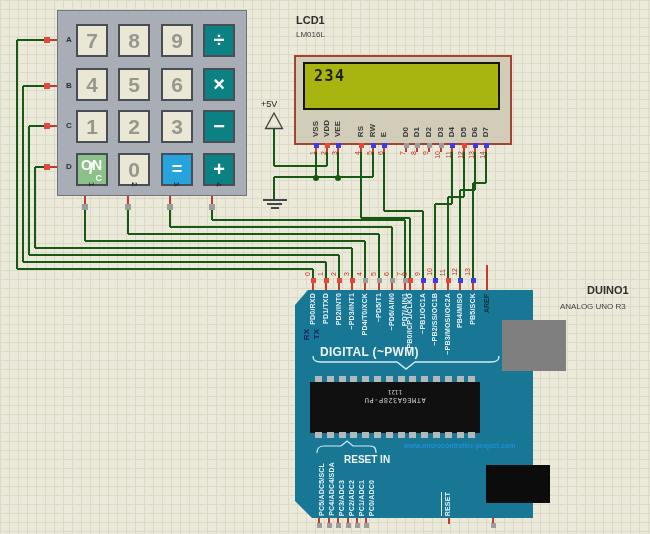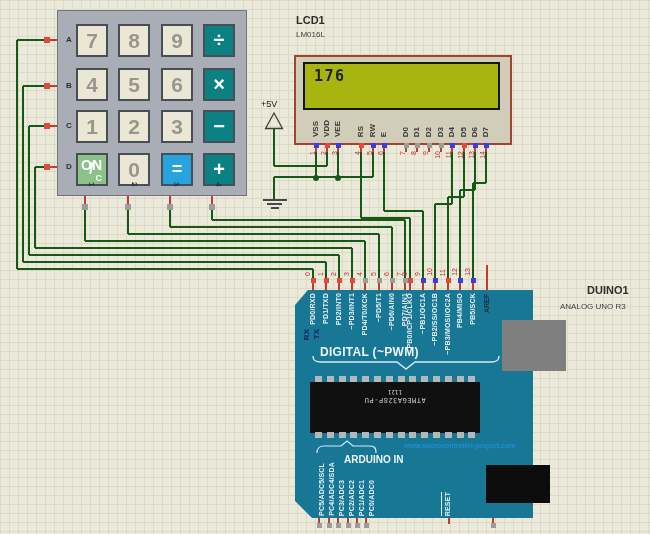--- a/index.html
+++ b/index.html
@@ -190,21 +190,21 @@
       </div>
       <div class="key num" style="left: 60px; top: 142px;">0</div>
       <div class="key eq" style="left: 103px; top: 142px;">=</div>
       <div class="key op" style="left: 145px; top: 142px;">+</div>
     </div>
 
   <div class="abs ref" style="left:296px;top:14px;">LCD1</div>
   <div class="abs sub" style="left:296px;top:30px;">LM016L</div>
   <div id="lcd-body"></div>
   <div id="lcd-screen">
-    <div>176</div>
+    <div>234</div>
   </div>
 
   <div id="v5-label">+5V</div>
 
   <div class="gndbar" style="left:263px;top:199px;width:24px;height:2px;"></div>
   <div class="gndbar" style="left:267px;top:203px;width:15px;height:2px;"></div>
   <div class="gndbar" style="left:271px;top:207px;width:8px;height:2px;"></div>
 
   <div id="board"></div>
   <div id="usb"></div>
@@ -214,21 +214,21 @@
     <div class="l1">ATMEGA328P-PU</div>
     <div class="l2">1121</div>
   </div>
 
   <div class="vt navlab" style="left:302px;top:329px;">RX</div>
   <div class="vt navlab" style="left:312px;top:329px;">TX</div>
   <div class="vt darklab" style="left:483px;top:294px;">AREF</div>
 
   <div id="dig-header">DIGITAL (~PWM)</div>
   <div id="watermark">www.microcontroller-project.com</div>
-  <div id="ana-header">ARDUINO IN</div>
+  <div id="ana-header">RESET IN</div>
 
   <div id="reset-line"></div>
   <div class="vt wlabel" style="left:444px;bottom:18px;">RESET</div>
 
   <div class="abs ref" style="left:571px;top:284px;margin-left:16px;">DUINO1</div>
   <div class="abs sub" style="left:560px;top:302px;">ANALOG UNO R3</div>
 
   <svg width="650" height="534" style="position:absolute;left:0;top:0;pointer-events:none;">
     <polygon points="274,113 265.5,128.5 282.5,128.5" fill="none" stroke="#3f3f3f" stroke-width="1.3"></polygon>
     <path d="M313,356 C313,361 316,362 321,362 L397,362 L406,369 L415,362 L491,362 C496,362 499,361 499,356" fill="none" stroke="#d6ecf2" stroke-width="1.4"></path>

